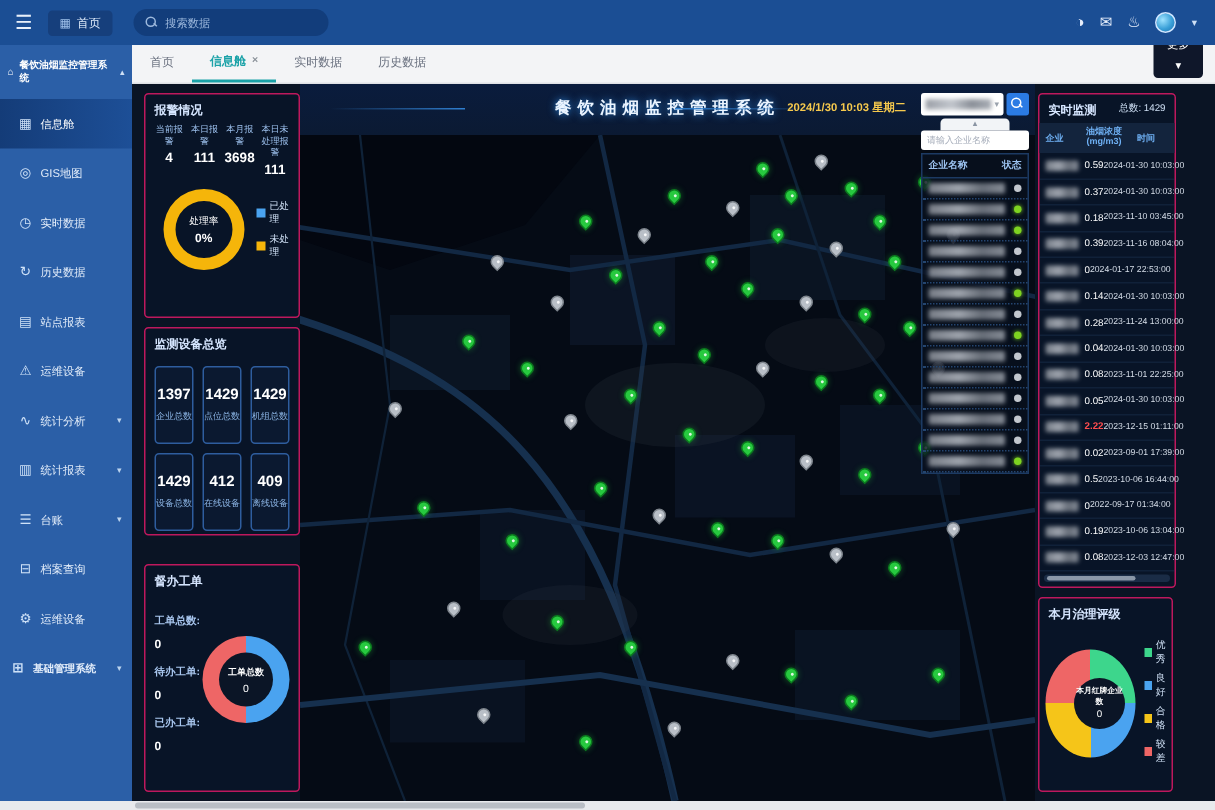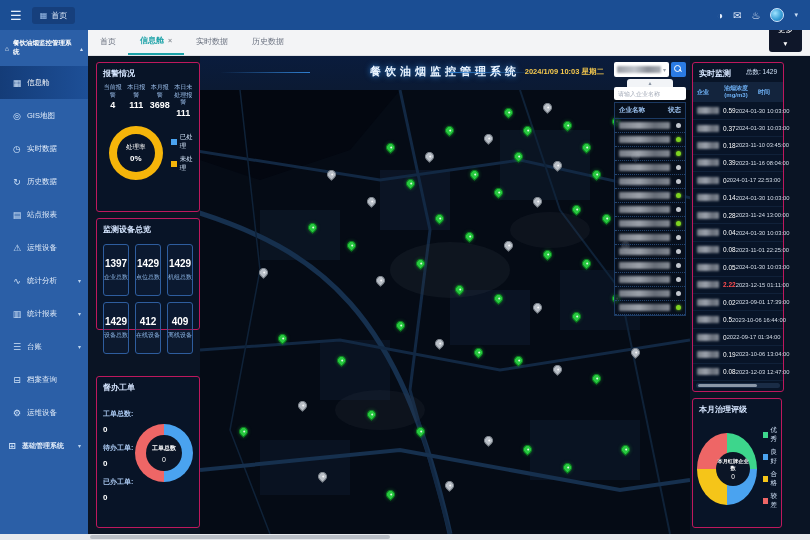--- a/index.html
+++ b/index.html
@@ -94,21 +94,21 @@
   #alarm-stats .s-value { color:#fff; font-size:9px; font-weight:bold; margin-top:1px; }
   #alarm-body { display:flex; align-items:center; margin-top:6px; }
   #alarm-donut { width:54px; height:54px; border:8px solid #f5b50a; border-radius:50%; margin-left:12px; display:flex; flex-direction:column; align-items:center; justify-content:center; }
   #alarm-donut .c1 { color:#fff; font-size:6.5px; }
   #alarm-donut .c2 { color:#fff; font-size:8px; font-weight:bold; margin-top:2px; }
   #alarm-legend { margin-left:8px; }
   .lg-item { display:flex; align-items:center; gap:3px; margin:4px 0; }
   .lg-sq { width:6px; height:6px; }
   .lg-txt { color:#cfe0f5; font-size:6.5px; }
 
-  #devices { left:8px; top:162px; width:104px; height:112px; }
+  #devices { left:8px; top:162px; width:104px; height:139px; }
   #device-grid { display:grid; grid-template-columns:repeat(3,1fr); gap:6px; padding:6px 6px; }
   .dev-card { border:1px solid #2e5d9e; border-radius:3px; height:52px; display:flex; flex-direction:column; align-items:center; justify-content:center; background:rgba(20,40,75,.25); }
   .dev-card .v { color:#fff; font-size:10px; font-weight:bold; }
   .dev-card .l { color:#8db6e6; font-size:6px; margin-top:4px; }
 
   #workorders { left:8px; top:320px; width:104px; height:152px; }
   #wo-body { display:flex; padding:4px 6px; }
   #wo-list { flex:1; }
   #wo-list .wo-label { color:#a8c6ee; font-size:7px; font-weight:bold; margin-top:9px; }
   #wo-list .wo-value { color:#fff; font-size:8px; font-weight:bold; margin-top:6px; }
@@ -149,20 +149,24 @@
 <body>
 
 <div id="app">
 
   <div id="topbar">
     <span class="hamburger">☰</span>
     <div class="home-chip">
       <span class="grid-ic">▦</span>
       <span>首页</span>
     </div>
+    <div class="hd-search">
+      <span class="mag"></span>
+      <input placeholder="搜索数据" style="">
+    </div>
     <div id="topbar-right">
       <span class="tb-ic">◑</span>
       <span class="tb-ic">✉</span>
       <span class="tb-ic">♨</span>
       <span class="avatar"></span>
       <span class="tb-chev">▾</span>
     </div>
   </div>
 
   <div id="sidebar">
@@ -248,21 +252,21 @@
       <span>▾</span>
     </button>
   </div>
 
   <div id="dash">
 
     <div id="map">
       <div id="banner">
         <div id="banner-title">餐饮油烟监控管理系统</div>
       </div>
-      <div id="banner-date">2024/1/09 10:03 星期二</div>
+      <div id="banner-date">2024/1/30 10:03 星期二</div>
       <svg viewBox="0 0 490 444" preserveAspectRatio="none">
         <rect x="0" y="0" width="490" height="444" fill="#050b15"></rect>
         <polygon points="0,0 200,0 150,60 60,90 0,70" fill="#030710"></polygon>
         <rect x="60" y="120" width="80" height="50" fill="#0b1626" opacity="0.8"></rect>
         <rect x="180" y="80" width="70" height="60" fill="#0c1728" opacity="0.8"></rect>
         <rect x="300" y="40" width="90" height="70" fill="#0b1626" opacity="0.8"></rect>
         <rect x="250" y="200" width="80" height="55" fill="#0c1728" opacity="0.75"></rect>
         <rect x="120" y="250" width="70" height="60" fill="#0b1626" opacity="0.7"></rect>
         <rect x="360" y="180" width="80" height="60" fill="#0b1626" opacity="0.75"></rect>
         <rect x="330" y="330" width="110" height="60" fill="#0c1728" opacity="0.7"></rect>

